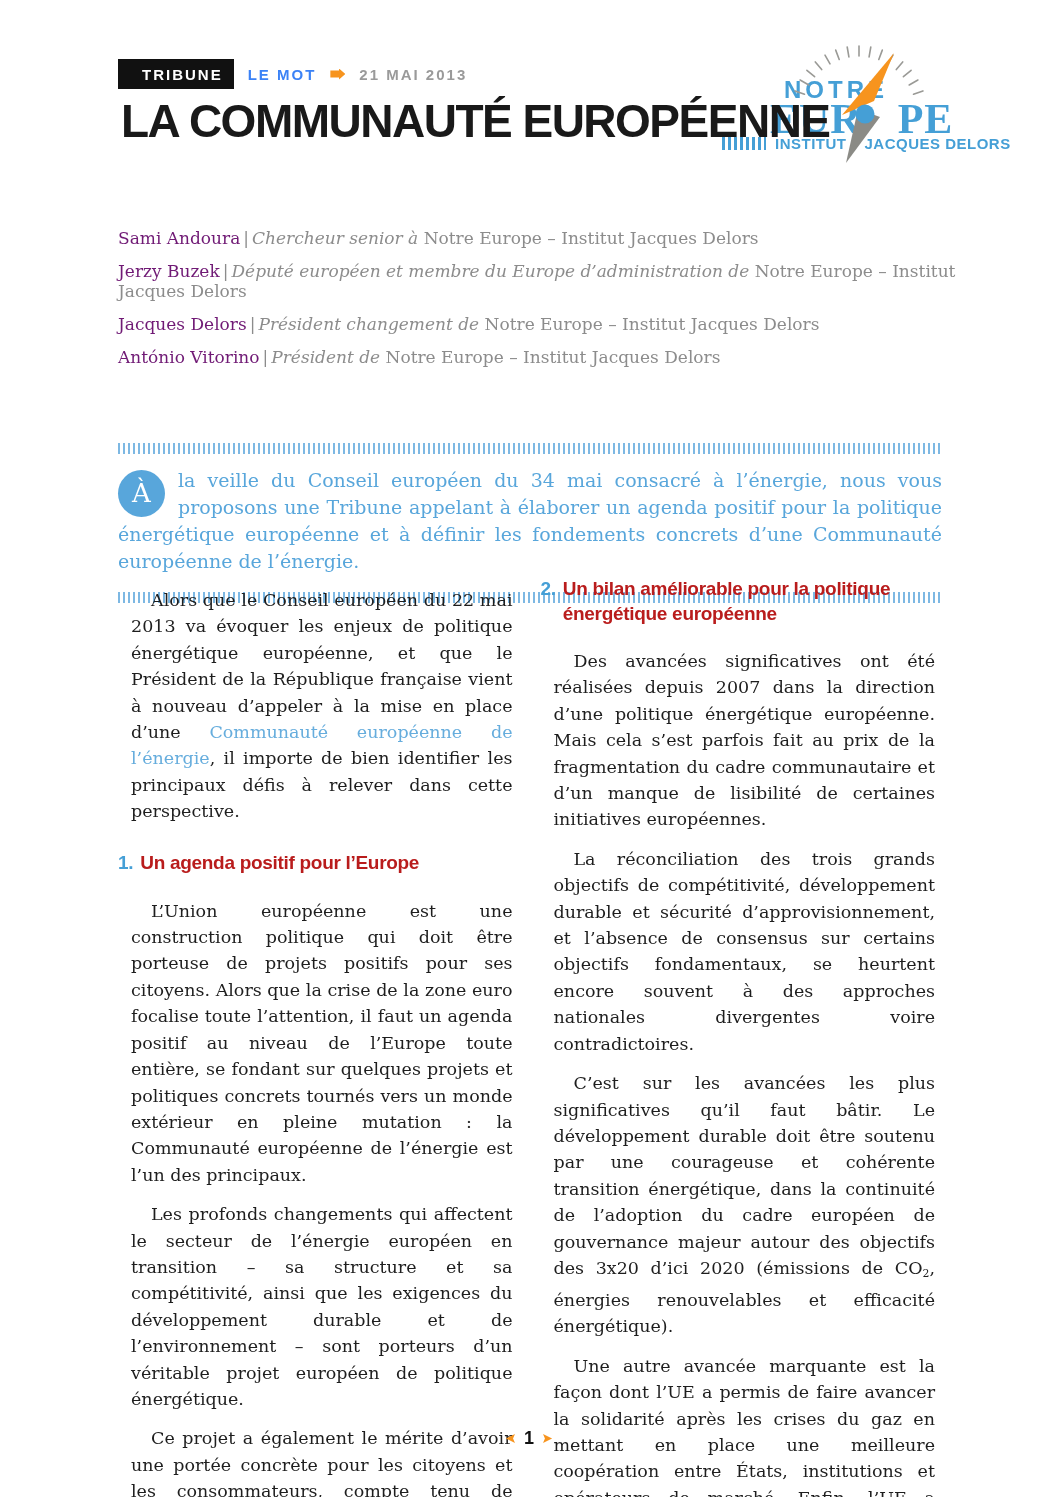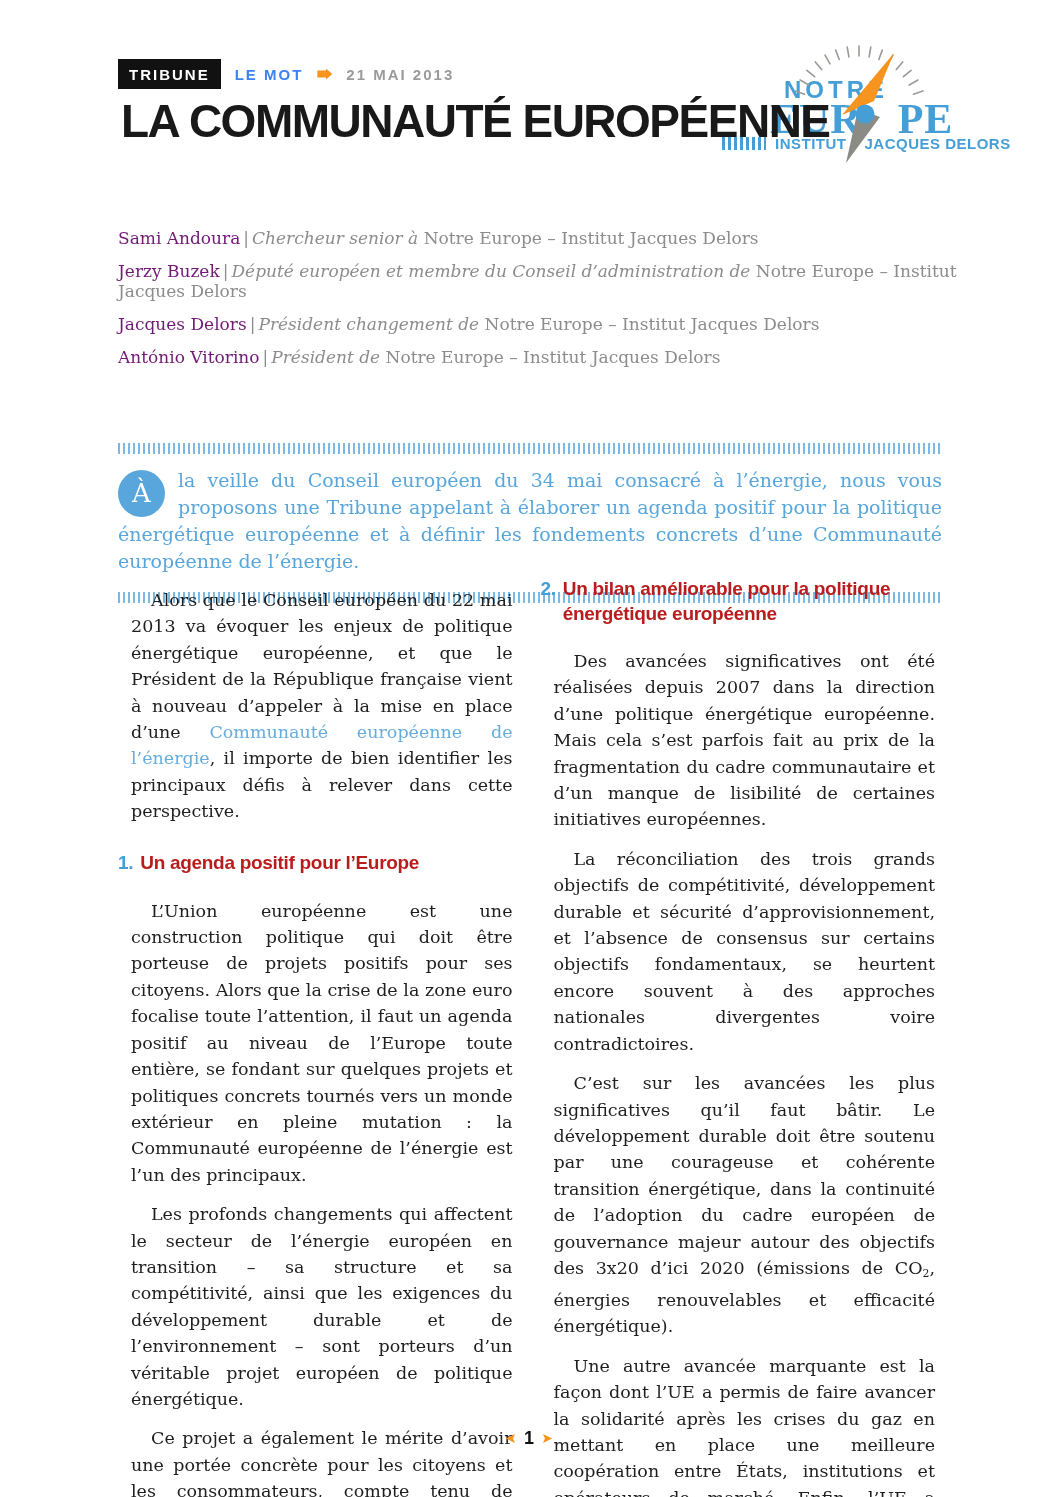--- a/index.html
+++ b/index.html
@@ -12,21 +12,21 @@
     color:#1e1e1e;
     overflow:hidden;
   }
   
   .kicker-row{
     position:absolute;left:118px;top:59px;
     display:flex;align-items:center;gap:14px;
     font-family:"Liberation Sans", sans-serif;
     font-weight:700;font-size:15px;letter-spacing:2px;
   }
-  .badge{background:#111111;color:#ffffff;padding:7px 11px 6px 11px;}
+  .badge{background:#111111;color:#ffffff;padding:7px 11px 6px 24px;}
   .kicker{color:#3b82f6;}
   .k-arrow{width:15px;height:11px;background:#f7941e;
     clip-path:polygon(0 18%,58% 18%,58% 0,100% 50%,58% 100%,58% 82%,0 82%);}
   .date{color:#9a9a9a;}
   
   .logo{position:absolute;left:722px;top:45px;width:292px;height:120px;}
   .logo .notre{position:absolute;left:62px;top:31px;
     font-family:"Liberation Sans", sans-serif;font-weight:700;
     font-size:24px;letter-spacing:4px;color:#459fd6;}
   .logo .europe{position:absolute;left:48px;top:53px;display:flex;
@@ -137,21 +137,21 @@
   <div class="title">
     <div>LA COMMUNAUTÉ EUROPÉENNE</div>
   </div>
 
   <div class="authors">
     <div class="author">
       <span class="a-name">Sami Andoura</span><span class="a-sep">|</span><span class="a-role">Chercheur senior à</span>
       <span class="a-org">Notre Europe – Institut Jacques Delors</span>
     </div>
     <div class="author">
-      <span class="a-name">Jerzy Buzek</span><span class="a-sep">|</span><span class="a-role">Député européen et membre du Conseil d’administration de</span>
+      <span class="a-name">Jerzy Buzek</span><span class="a-sep">|</span><span class="a-role">Député européen et membre du Europe d’administration de</span>
       <span class="a-org">Notre Europe – Institut Jacques Delors</span>
     </div>
     <div class="author">
       <span class="a-name">Jacques Delors</span><span class="a-sep">|</span><span class="a-role">Président changement de</span>
       <span class="a-org">Notre Europe – Institut Jacques Delors</span>
     </div>
     <div class="author">
       <span class="a-name">António Vitorino</span><span class="a-sep">|</span><span class="a-role">Président de</span>
       <span class="a-org">Notre Europe – Institut Jacques Delors</span>
     </div>

